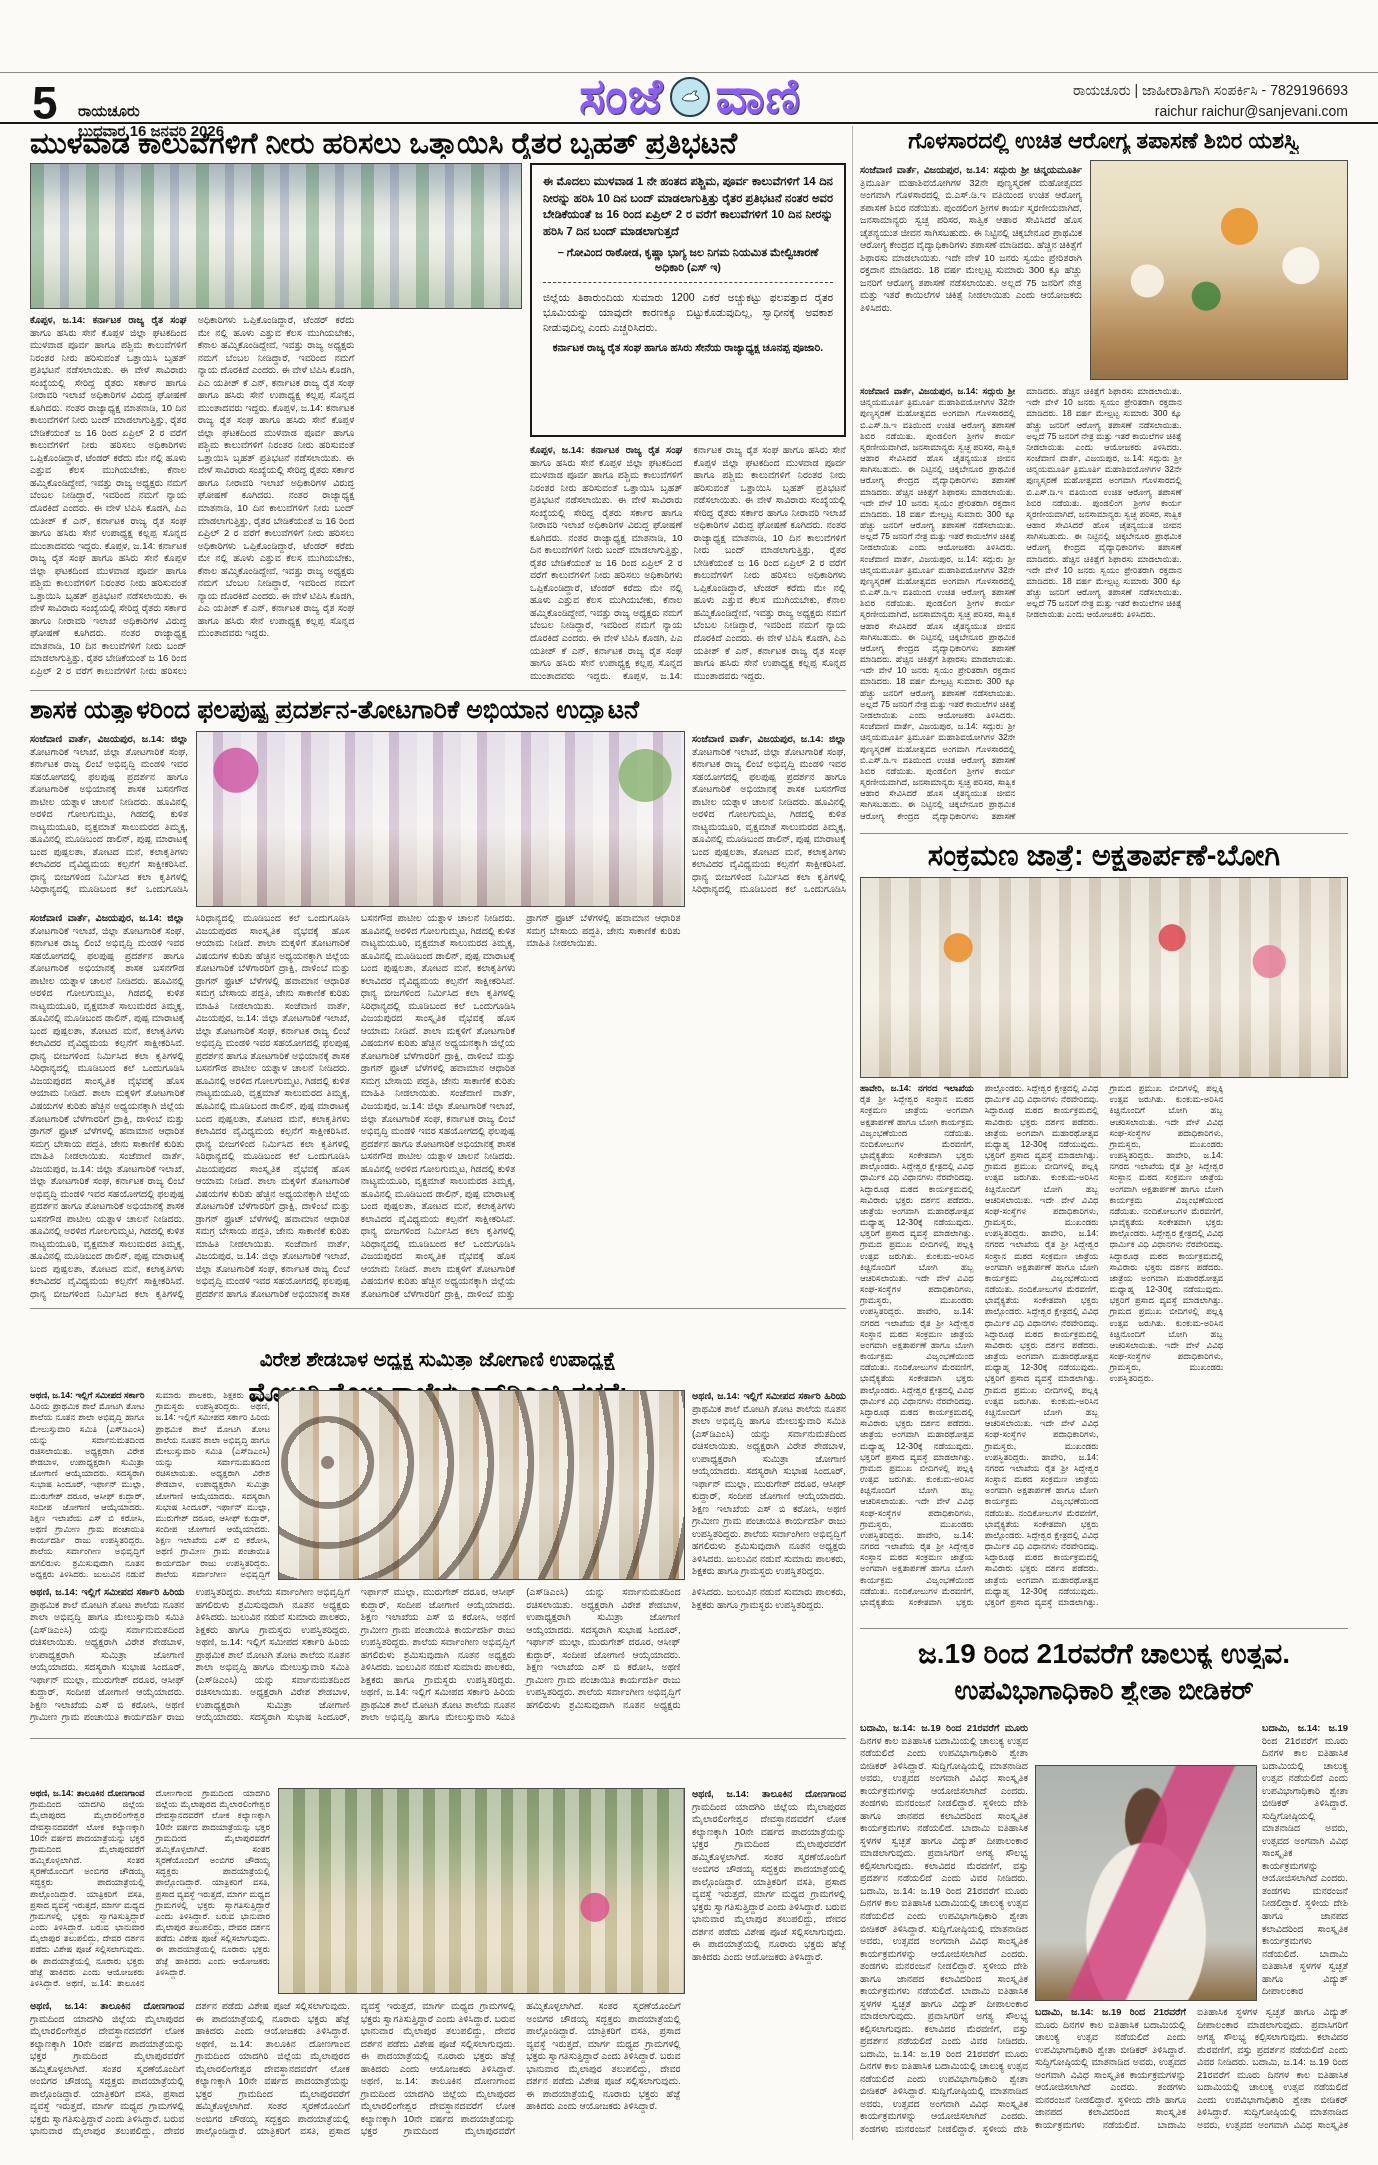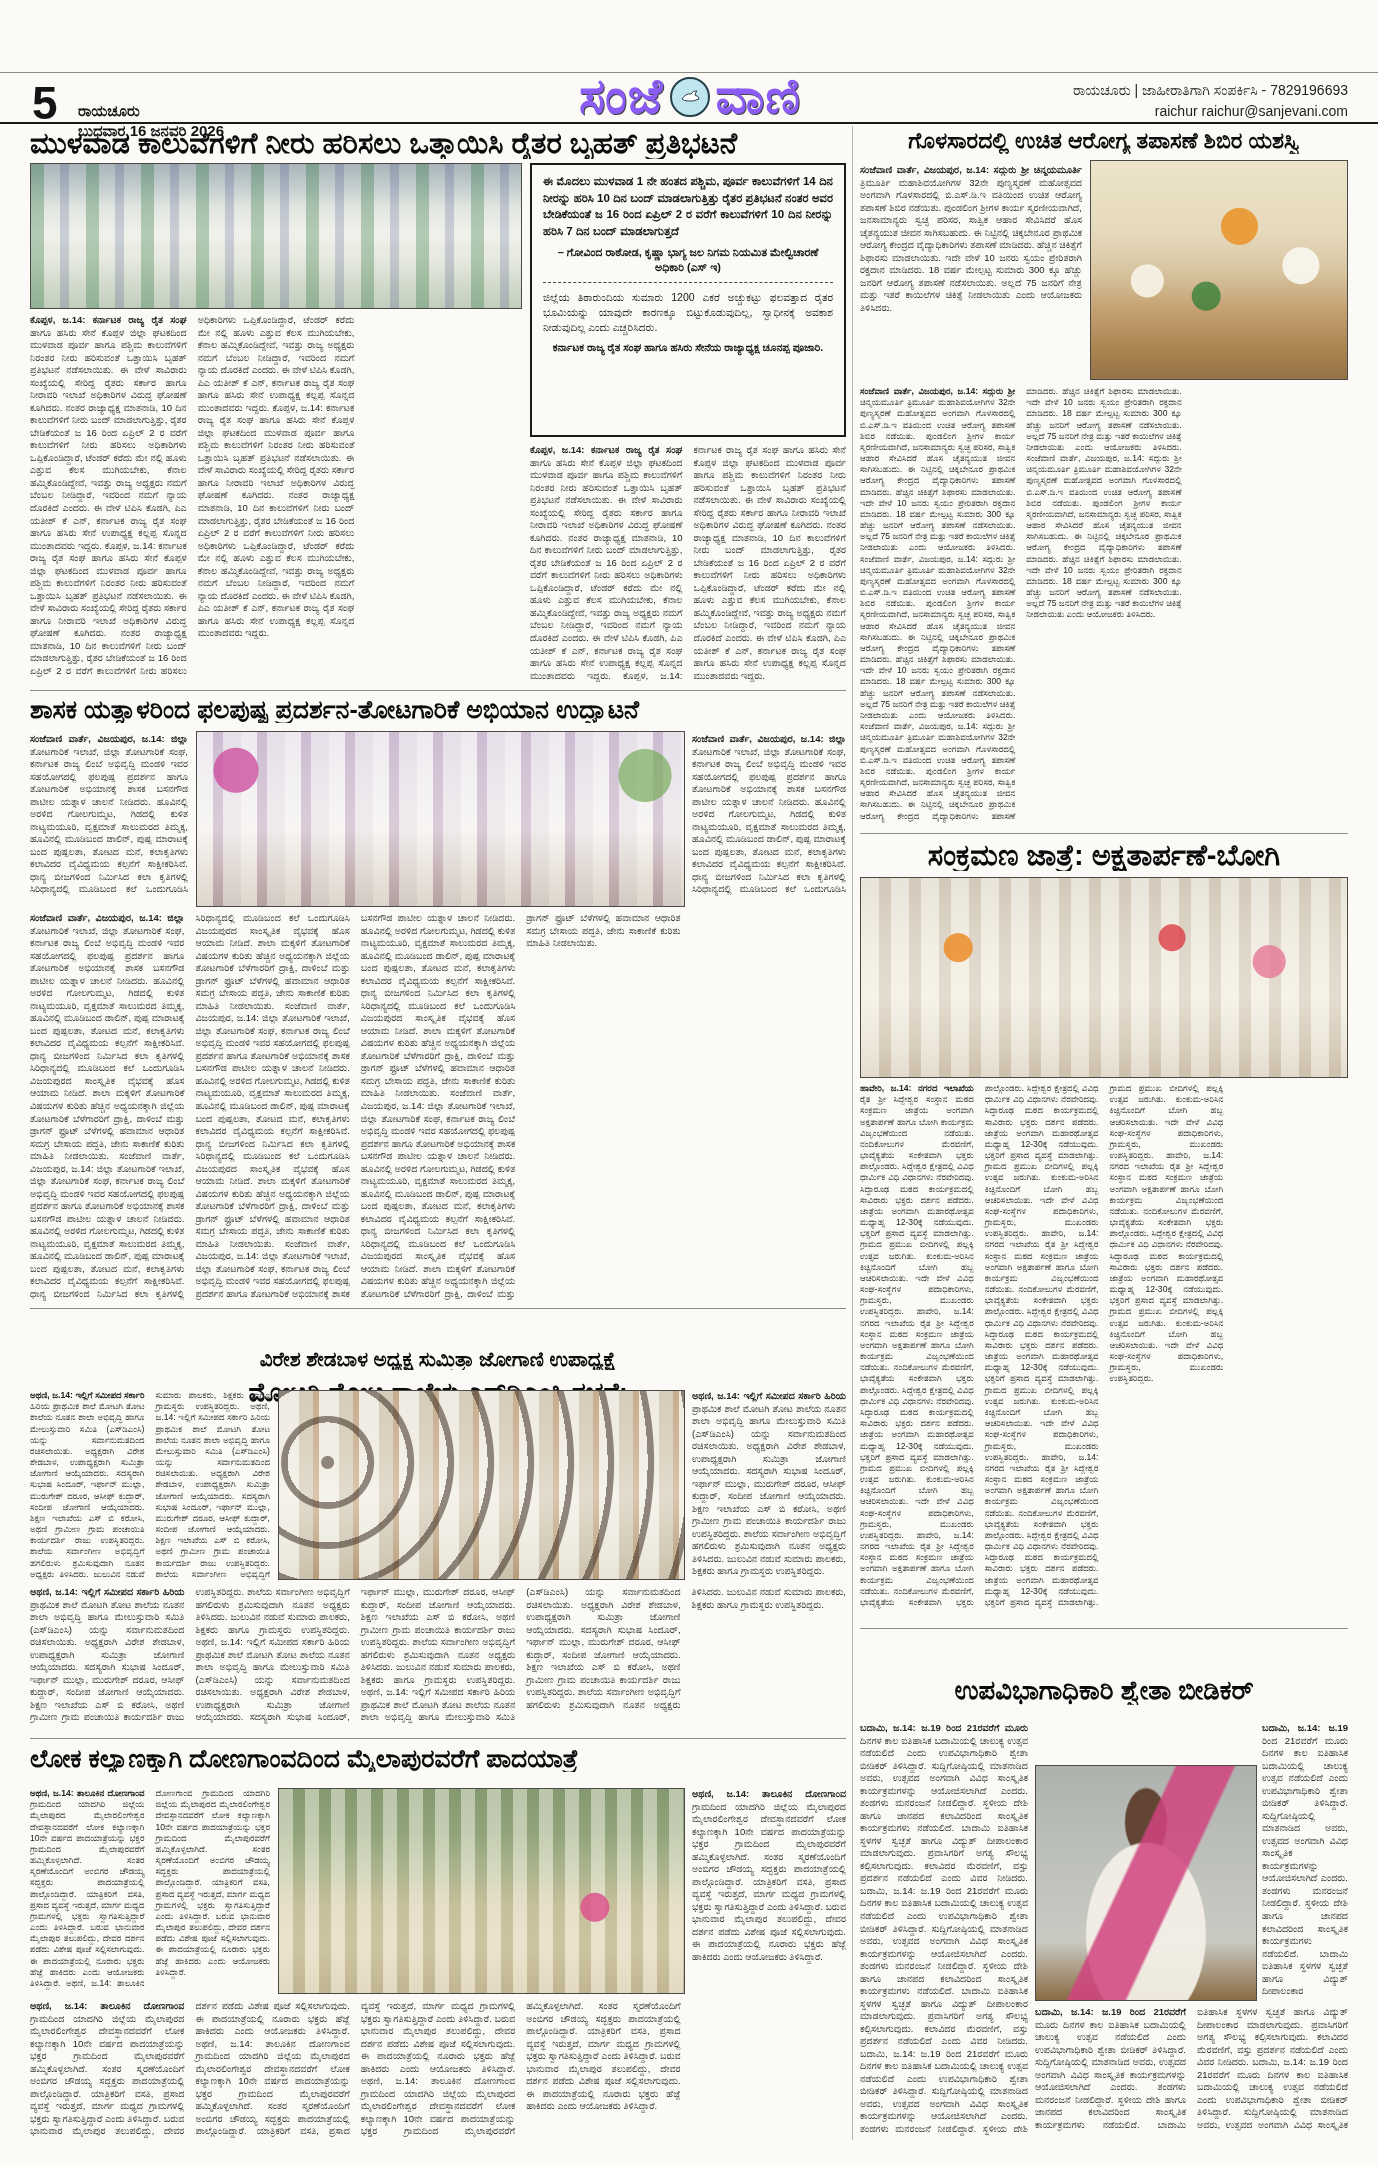--- a/index.html
+++ b/index.html
@@ -143,26 +143,26 @@
 
   <div class="hrule-thin" style="left:30px; top:1308px; width:816px;"></div>
   <div class="headline hl-center" style="left:30px; top:1378px; width:816px; font-size:26px;">ಮೋಟಗಿ ತೋಟ ಶಾಲೆಯ ಎಸ್‌ಡಿಎಂಸಿ ರಚನೆ:</div>
   <div class="headline hl-center" style="left:30px; top:1348px; width:816px; font-size:20px;">ವಿರೇಶ ಶೇಡಬಾಳ ಅಧ್ಯಕ್ಷ ಸುಮಿತ್ರಾ ಜೋಗಾಣಿ ಉಪಾಧ್ಯಕ್ಷೆ</div>
   <div class="photo p-group" style="left:278px; top:1390px; width:407px; height:190px;"></div>
   <div class="body-cols fs-s" style="left:30px; top:1390px; width:240px; height:190px; columns:2;">ಅಥಣಿ, ಜ.14: ಇಲ್ಲಿಗೆ ಸಮೀಪದ ಸರ್ಕಾರಿ ಹಿರಿಯ ಪ್ರಾಥಮಿಕ ಶಾಲೆ ಮೋಟಗಿ ತೋಟ ಶಾಲೆಯ ನೂತನ ಶಾಲಾ ಅಭಿವೃದ್ಧಿ ಹಾಗೂ ಮೇಲುಸ್ತುವಾರಿ ಸಮಿತಿ (ಎಸ್‌ಡಿಎಂಸಿ) ಯನ್ನು ಸರ್ವಾನುಮತದಿಂದ ರಚಿಸಲಾಯಿತು. ಅಧ್ಯಕ್ಷರಾಗಿ ವಿರೇಶ ಶೇಡಬಾಳ, ಉಪಾಧ್ಯಕ್ಷರಾಗಿ ಸುಮಿತ್ರಾ ಜೋಗಾಣಿ ಆಯ್ಕೆಯಾದರು. ಸದಸ್ಯರಾಗಿ ಸುಭಾಷ ಸಿಂದೂರ್, ಇರ್ಫಾನ್ ಮುಲ್ಲಾ, ಮುರುಗೇಶ್ ದರೂರ, ಆಸೀಫ್ ಕುದ್ದಾರ್, ಸಂದೀಪ ಜೋಗಾಣಿ ಆಯ್ಕೆಯಾದರು. ಶಿಕ್ಷಣ ಇಲಾಖೆಯ ಎಸ್ ಬಿ ಕರೋಸಿ, ಅಥಣಿ ಗ್ರಾಮೀಣ ಗ್ರಾಮ ಪಂಚಾಯಿತಿ ಕಾರ್ಯದರ್ಶಿ ರಾಜು ಉಪಸ್ಥಿತರಿದ್ದರು. ಶಾಲೆಯ ಸರ್ವಾಂಗೀಣ ಅಭಿವೃದ್ಧಿಗೆ ಹಗಲಿರುಳು ಶ್ರಮಿಸುವುದಾಗಿ ನೂತನ ಅಧ್ಯಕ್ಷರು ತಿಳಿಸಿದರು. ಜುಲುವಿನ ನಡುವೆ ಸುಮಾರು ಪಾಲಕರು, ಶಿಕ್ಷಕರು ಹಾಗೂ ಗ್ರಾಮಸ್ಥರು ಉಪಸ್ಥಿತರಿದ್ದರು. ಅಥಣಿ, ಜ.14: ಇಲ್ಲಿಗೆ ಸಮೀಪದ ಸರ್ಕಾರಿ ಹಿರಿಯ ಪ್ರಾಥಮಿಕ ಶಾಲೆ ಮೋಟಗಿ ತೋಟ ಶಾಲೆಯ ನೂತನ ಶಾಲಾ ಅಭಿವೃದ್ಧಿ ಹಾಗೂ ಮೇಲುಸ್ತುವಾರಿ ಸಮಿತಿ (ಎಸ್‌ಡಿಎಂಸಿ) ಯನ್ನು ಸರ್ವಾನುಮತದಿಂದ ರಚಿಸಲಾಯಿತು. ಅಧ್ಯಕ್ಷರಾಗಿ ವಿರೇಶ ಶೇಡಬಾಳ, ಉಪಾಧ್ಯಕ್ಷರಾಗಿ ಸುಮಿತ್ರಾ ಜೋಗಾಣಿ ಆಯ್ಕೆಯಾದರು. ಸದಸ್ಯರಾಗಿ ಸುಭಾಷ ಸಿಂದೂರ್, ಇರ್ಫಾನ್ ಮುಲ್ಲಾ, ಮುರುಗೇಶ್ ದರೂರ, ಆಸೀಫ್ ಕುದ್ದಾರ್, ಸಂದೀಪ ಜೋಗಾಣಿ ಆಯ್ಕೆಯಾದರು. ಶಿಕ್ಷಣ ಇಲಾಖೆಯ ಎಸ್ ಬಿ ಕರೋಸಿ, ಅಥಣಿ ಗ್ರಾಮೀಣ ಗ್ರಾಮ ಪಂಚಾಯಿತಿ ಕಾರ್ಯದರ್ಶಿ ರಾಜು ಉಪಸ್ಥಿತರಿದ್ದರು. ಶಾಲೆಯ ಸರ್ವಾಂಗೀಣ ಅಭಿವೃದ್ಧಿಗೆ ಹಗಲಿರುಳು ಶ್ರಮಿಸುವುದಾಗಿ ನೂತನ ಅಧ್ಯಕ್ಷರು ತಿಳಿಸಿದರು. ಜುಲುವಿನ ನಡುವೆ ಸುಮಾರು ಪಾಲಕರು, ಶಿಕ್ಷಕರು ಹಾಗೂ ಗ್ರಾಮಸ್ಥರು ಉಪಸ್ಥಿತರಿದ್ದರು.</div>
   <div class="body-cols" style="left:692px; top:1390px; width:154px; height:190px; columns:1;">ಅಥಣಿ, ಜ.14: ಇಲ್ಲಿಗೆ ಸಮೀಪದ ಸರ್ಕಾರಿ ಹಿರಿಯ ಪ್ರಾಥಮಿಕ ಶಾಲೆ ಮೋಟಗಿ ತೋಟ ಶಾಲೆಯ ನೂತನ ಶಾಲಾ ಅಭಿವೃದ್ಧಿ ಹಾಗೂ ಮೇಲುಸ್ತುವಾರಿ ಸಮಿತಿ (ಎಸ್‌ಡಿಎಂಸಿ) ಯನ್ನು ಸರ್ವಾನುಮತದಿಂದ ರಚಿಸಲಾಯಿತು. ಅಧ್ಯಕ್ಷರಾಗಿ ವಿರೇಶ ಶೇಡಬಾಳ, ಉಪಾಧ್ಯಕ್ಷರಾಗಿ ಸುಮಿತ್ರಾ ಜೋಗಾಣಿ ಆಯ್ಕೆಯಾದರು. ಸದಸ್ಯರಾಗಿ ಸುಭಾಷ ಸಿಂದೂರ್, ಇರ್ಫಾನ್ ಮುಲ್ಲಾ, ಮುರುಗೇಶ್ ದರೂರ, ಆಸೀಫ್ ಕುದ್ದಾರ್, ಸಂದೀಪ ಜೋಗಾಣಿ ಆಯ್ಕೆಯಾದರು. ಶಿಕ್ಷಣ ಇಲಾಖೆಯ ಎಸ್ ಬಿ ಕರೋಸಿ, ಅಥಣಿ ಗ್ರಾಮೀಣ ಗ್ರಾಮ ಪಂಚಾಯಿತಿ ಕಾರ್ಯದರ್ಶಿ ರಾಜು ಉಪಸ್ಥಿತರಿದ್ದರು. ಶಾಲೆಯ ಸರ್ವಾಂಗೀಣ ಅಭಿವೃದ್ಧಿಗೆ ಹಗಲಿರುಳು ಶ್ರಮಿಸುವುದಾಗಿ ನೂತನ ಅಧ್ಯಕ್ಷರು ತಿಳಿಸಿದರು. ಜುಲುವಿನ ನಡುವೆ ಸುಮಾರು ಪಾಲಕರು, ಶಿಕ್ಷಕರು ಹಾಗೂ ಗ್ರಾಮಸ್ಥರು ಉಪಸ್ಥಿತರಿದ್ದರು.</div>
   <div class="body-cols" style="left:30px; top:1586px; width:816px; height:146px; columns:5;">ಅಥಣಿ, ಜ.14: ಇಲ್ಲಿಗೆ ಸಮೀಪದ ಸರ್ಕಾರಿ ಹಿರಿಯ ಪ್ರಾಥಮಿಕ ಶಾಲೆ ಮೋಟಗಿ ತೋಟ ಶಾಲೆಯ ನೂತನ ಶಾಲಾ ಅಭಿವೃದ್ಧಿ ಹಾಗೂ ಮೇಲುಸ್ತುವಾರಿ ಸಮಿತಿ (ಎಸ್‌ಡಿಎಂಸಿ) ಯನ್ನು ಸರ್ವಾನುಮತದಿಂದ ರಚಿಸಲಾಯಿತು. ಅಧ್ಯಕ್ಷರಾಗಿ ವಿರೇಶ ಶೇಡಬಾಳ, ಉಪಾಧ್ಯಕ್ಷರಾಗಿ ಸುಮಿತ್ರಾ ಜೋಗಾಣಿ ಆಯ್ಕೆಯಾದರು. ಸದಸ್ಯರಾಗಿ ಸುಭಾಷ ಸಿಂದೂರ್, ಇರ್ಫಾನ್ ಮುಲ್ಲಾ, ಮುರುಗೇಶ್ ದರೂರ, ಆಸೀಫ್ ಕುದ್ದಾರ್, ಸಂದೀಪ ಜೋಗಾಣಿ ಆಯ್ಕೆಯಾದರು. ಶಿಕ್ಷಣ ಇಲಾಖೆಯ ಎಸ್ ಬಿ ಕರೋಸಿ, ಅಥಣಿ ಗ್ರಾಮೀಣ ಗ್ರಾಮ ಪಂಚಾಯಿತಿ ಕಾರ್ಯದರ್ಶಿ ರಾಜು ಉಪಸ್ಥಿತರಿದ್ದರು. ಶಾಲೆಯ ಸರ್ವಾಂಗೀಣ ಅಭಿವೃದ್ಧಿಗೆ ಹಗಲಿರುಳು ಶ್ರಮಿಸುವುದಾಗಿ ನೂತನ ಅಧ್ಯಕ್ಷರು ತಿಳಿಸಿದರು. ಜುಲುವಿನ ನಡುವೆ ಸುಮಾರು ಪಾಲಕರು, ಶಿಕ್ಷಕರು ಹಾಗೂ ಗ್ರಾಮಸ್ಥರು ಉಪಸ್ಥಿತರಿದ್ದರು. ಅಥಣಿ, ಜ.14: ಇಲ್ಲಿಗೆ ಸಮೀಪದ ಸರ್ಕಾರಿ ಹಿರಿಯ ಪ್ರಾಥಮಿಕ ಶಾಲೆ ಮೋಟಗಿ ತೋಟ ಶಾಲೆಯ ನೂತನ ಶಾಲಾ ಅಭಿವೃದ್ಧಿ ಹಾಗೂ ಮೇಲುಸ್ತುವಾರಿ ಸಮಿತಿ (ಎಸ್‌ಡಿಎಂಸಿ) ಯನ್ನು ಸರ್ವಾನುಮತದಿಂದ ರಚಿಸಲಾಯಿತು. ಅಧ್ಯಕ್ಷರಾಗಿ ವಿರೇಶ ಶೇಡಬಾಳ, ಉಪಾಧ್ಯಕ್ಷರಾಗಿ ಸುಮಿತ್ರಾ ಜೋಗಾಣಿ ಆಯ್ಕೆಯಾದರು. ಸದಸ್ಯರಾಗಿ ಸುಭಾಷ ಸಿಂದೂರ್, ಇರ್ಫಾನ್ ಮುಲ್ಲಾ, ಮುರುಗೇಶ್ ದರೂರ, ಆಸೀಫ್ ಕುದ್ದಾರ್, ಸಂದೀಪ ಜೋಗಾಣಿ ಆಯ್ಕೆಯಾದರು. ಶಿಕ್ಷಣ ಇಲಾಖೆಯ ಎಸ್ ಬಿ ಕರೋಸಿ, ಅಥಣಿ ಗ್ರಾಮೀಣ ಗ್ರಾಮ ಪಂಚಾಯಿತಿ ಕಾರ್ಯದರ್ಶಿ ರಾಜು ಉಪಸ್ಥಿತರಿದ್ದರು. ಶಾಲೆಯ ಸರ್ವಾಂಗೀಣ ಅಭಿವೃದ್ಧಿಗೆ ಹಗಲಿರುಳು ಶ್ರಮಿಸುವುದಾಗಿ ನೂತನ ಅಧ್ಯಕ್ಷರು ತಿಳಿಸಿದರು. ಜುಲುವಿನ ನಡುವೆ ಸುಮಾರು ಪಾಲಕರು, ಶಿಕ್ಷಕರು ಹಾಗೂ ಗ್ರಾಮಸ್ಥರು ಉಪಸ್ಥಿತರಿದ್ದರು. ಅಥಣಿ, ಜ.14: ಇಲ್ಲಿಗೆ ಸಮೀಪದ ಸರ್ಕಾರಿ ಹಿರಿಯ ಪ್ರಾಥಮಿಕ ಶಾಲೆ ಮೋಟಗಿ ತೋಟ ಶಾಲೆಯ ನೂತನ ಶಾಲಾ ಅಭಿವೃದ್ಧಿ ಹಾಗೂ ಮೇಲುಸ್ತುವಾರಿ ಸಮಿತಿ (ಎಸ್‌ಡಿಎಂಸಿ) ಯನ್ನು ಸರ್ವಾನುಮತದಿಂದ ರಚಿಸಲಾಯಿತು. ಅಧ್ಯಕ್ಷರಾಗಿ ವಿರೇಶ ಶೇಡಬಾಳ, ಉಪಾಧ್ಯಕ್ಷರಾಗಿ ಸುಮಿತ್ರಾ ಜೋಗಾಣಿ ಆಯ್ಕೆಯಾದರು. ಸದಸ್ಯರಾಗಿ ಸುಭಾಷ ಸಿಂದೂರ್, ಇರ್ಫಾನ್ ಮುಲ್ಲಾ, ಮುರುಗೇಶ್ ದರೂರ, ಆಸೀಫ್ ಕುದ್ದಾರ್, ಸಂದೀಪ ಜೋಗಾಣಿ ಆಯ್ಕೆಯಾದರು. ಶಿಕ್ಷಣ ಇಲಾಖೆಯ ಎಸ್ ಬಿ ಕರೋಸಿ, ಅಥಣಿ ಗ್ರಾಮೀಣ ಗ್ರಾಮ ಪಂಚಾಯಿತಿ ಕಾರ್ಯದರ್ಶಿ ರಾಜು ಉಪಸ್ಥಿತರಿದ್ದರು. ಶಾಲೆಯ ಸರ್ವಾಂಗೀಣ ಅಭಿವೃದ್ಧಿಗೆ ಹಗಲಿರುಳು ಶ್ರಮಿಸುವುದಾಗಿ ನೂತನ ಅಧ್ಯಕ್ಷರು ತಿಳಿಸಿದರು. ಜುಲುವಿನ ನಡುವೆ ಸುಮಾರು ಪಾಲಕರು, ಶಿಕ್ಷಕರು ಹಾಗೂ ಗ್ರಾಮಸ್ಥರು ಉಪಸ್ಥಿತರಿದ್ದರು.</div>
 
   <div class="hrule-thin" style="left:860px; top:1628px; width:488px;"></div>
+  <div class="headline hl-center" style="left:860px; top:1638px; width:488px; font-size:28px;">ಜ.19 ರಿಂದ 21ರವರೆಗೆ ಚಾಲುಕ್ಯ ಉತ್ಸವ.</div>
   <div class="headline hl-center" style="left:860px; top:1676px; width:488px; font-size:26px;">ಉಪವಿಭಾಗಾಧಿಕಾರಿ ಶ್ವೇತಾ ಬೀಡಿಕರ್</div>
   <div class="photo p-portrait" style="left:1035px; top:1765px; width:222px; height:236px;"></div>
   <div class="body-cols" style="left:860px; top:1722px; width:168px; height:416px; columns:1;">ಬದಾಮಿ, ಜ.14: ಜ.19 ರಿಂದ 21ರವರೆಗೆ ಮೂರು ದಿನಗಳ ಕಾಲ ಐತಿಹಾಸಿಕ ಬದಾಮಿಯಲ್ಲಿ ಚಾಲುಕ್ಯ ಉತ್ಸವ ನಡೆಯಲಿದೆ ಎಂದು ಉಪವಿಭಾಗಾಧಿಕಾರಿ ಶ್ವೇತಾ ಬೀಡಿಕರ್ ತಿಳಿಸಿದ್ದಾರೆ. ಸುದ್ದಿಗೋಷ್ಠಿಯಲ್ಲಿ ಮಾತನಾಡಿದ ಅವರು, ಉತ್ಸವದ ಅಂಗವಾಗಿ ವಿವಿಧ ಸಾಂಸ್ಕೃತಿಕ ಕಾರ್ಯಕ್ರಮಗಳನ್ನು ಆಯೋಜಿಸಲಾಗಿದೆ ಎಂದರು. ತಂಡಗಳು ಮನರಂಜನೆ ನೀಡಲಿದ್ದಾರೆ. ಸ್ಥಳೀಯ ದೇಶಿ ಹಾಗೂ ಜಾನಪದ ಕಲಾವಿದರಿಂದ ಸಾಂಸ್ಕೃತಿಕ ಕಾರ್ಯಕ್ರಮಗಳು ನಡೆಯಲಿದೆ. ಬಾದಾಮಿ ಐತಿಹಾಸಿಕ ಸ್ಥಳಗಳ ಸ್ವಚ್ಛತೆ ಹಾಗೂ ವಿದ್ಯುತ್ ದೀಪಾಲಂಕಾರ ಮಾಡಲಾಗುವುದು. ಪ್ರವಾಸಿಗರಿಗೆ ಅಗತ್ಯ ಸೌಲಭ್ಯ ಕಲ್ಪಿಸಲಾಗುವುದು. ಕಲಾವಿದರ ಮೆರವಣಿಗೆ, ವಸ್ತು ಪ್ರದರ್ಶನ ನಡೆಯಲಿದೆ ಎಂದು ವಿವರ ನೀಡಿದರು. ಬದಾಮಿ, ಜ.14: ಜ.19 ರಿಂದ 21ರವರೆಗೆ ಮೂರು ದಿನಗಳ ಕಾಲ ಐತಿಹಾಸಿಕ ಬದಾಮಿಯಲ್ಲಿ ಚಾಲುಕ್ಯ ಉತ್ಸವ ನಡೆಯಲಿದೆ ಎಂದು ಉಪವಿಭಾಗಾಧಿಕಾರಿ ಶ್ವೇತಾ ಬೀಡಿಕರ್ ತಿಳಿಸಿದ್ದಾರೆ. ಸುದ್ದಿಗೋಷ್ಠಿಯಲ್ಲಿ ಮಾತನಾಡಿದ ಅವರು, ಉತ್ಸವದ ಅಂಗವಾಗಿ ವಿವಿಧ ಸಾಂಸ್ಕೃತಿಕ ಕಾರ್ಯಕ್ರಮಗಳನ್ನು ಆಯೋಜಿಸಲಾಗಿದೆ ಎಂದರು. ತಂಡಗಳು ಮನರಂಜನೆ ನೀಡಲಿದ್ದಾರೆ. ಸ್ಥಳೀಯ ದೇಶಿ ಹಾಗೂ ಜಾನಪದ ಕಲಾವಿದರಿಂದ ಸಾಂಸ್ಕೃತಿಕ ಕಾರ್ಯಕ್ರಮಗಳು ನಡೆಯಲಿದೆ. ಬಾದಾಮಿ ಐತಿಹಾಸಿಕ ಸ್ಥಳಗಳ ಸ್ವಚ್ಛತೆ ಹಾಗೂ ವಿದ್ಯುತ್ ದೀಪಾಲಂಕಾರ ಮಾಡಲಾಗುವುದು. ಪ್ರವಾಸಿಗರಿಗೆ ಅಗತ್ಯ ಸೌಲಭ್ಯ ಕಲ್ಪಿಸಲಾಗುವುದು. ಕಲಾವಿದರ ಮೆರವಣಿಗೆ, ವಸ್ತು ಪ್ರದರ್ಶನ ನಡೆಯಲಿದೆ ಎಂದು ವಿವರ ನೀಡಿದರು. ಬದಾಮಿ, ಜ.14: ಜ.19 ರಿಂದ 21ರವರೆಗೆ ಮೂರು ದಿನಗಳ ಕಾಲ ಐತಿಹಾಸಿಕ ಬದಾಮಿಯಲ್ಲಿ ಚಾಲುಕ್ಯ ಉತ್ಸವ ನಡೆಯಲಿದೆ ಎಂದು ಉಪವಿಭಾಗಾಧಿಕಾರಿ ಶ್ವೇತಾ ಬೀಡಿಕರ್ ತಿಳಿಸಿದ್ದಾರೆ. ಸುದ್ದಿಗೋಷ್ಠಿಯಲ್ಲಿ ಮಾತನಾಡಿದ ಅವರು, ಉತ್ಸವದ ಅಂಗವಾಗಿ ವಿವಿಧ ಸಾಂಸ್ಕೃತಿಕ ಕಾರ್ಯಕ್ರಮಗಳನ್ನು ಆಯೋಜಿಸಲಾಗಿದೆ ಎಂದರು. ತಂಡಗಳು ಮನರಂಜನೆ ನೀಡಲಿದ್ದಾರೆ. ಸ್ಥಳೀಯ ದೇಶಿ ಹಾಗೂ ಜಾನಪದ ಕಲಾವಿದರಿಂದ ಸಾಂಸ್ಕೃತಿಕ ಕಾರ್ಯಕ್ರಮಗಳು ನಡೆಯಲಿದೆ. ಬಾದಾಮಿ ಐತಿಹಾಸಿಕ ಸ್ಥಳಗಳ ಸ್ವಚ್ಛತೆ ಹಾಗೂ ವಿದ್ಯುತ್ ದೀಪಾಲಂಕಾರ ಮಾಡಲಾಗುವುದು. ಪ್ರವಾಸಿಗರಿಗೆ ಅಗತ್ಯ ಸೌಲಭ್ಯ ಕಲ್ಪಿಸಲಾಗುವುದು. ಕಲಾವಿದರ ಮೆರವಣಿಗೆ, ವಸ್ತು ಪ್ರದರ್ಶನ ನಡೆಯಲಿದೆ ಎಂದು ವಿವರ ನೀಡಿದರು.</div>
   <div class="body-cols" style="left:1262px; top:1722px; width:86px; height:280px; columns:1;">ಬದಾಮಿ, ಜ.14: ಜ.19 ರಿಂದ 21ರವರೆಗೆ ಮೂರು ದಿನಗಳ ಕಾಲ ಐತಿಹಾಸಿಕ ಬದಾಮಿಯಲ್ಲಿ ಚಾಲುಕ್ಯ ಉತ್ಸವ ನಡೆಯಲಿದೆ ಎಂದು ಉಪವಿಭಾಗಾಧಿಕಾರಿ ಶ್ವೇತಾ ಬೀಡಿಕರ್ ತಿಳಿಸಿದ್ದಾರೆ. ಸುದ್ದಿಗೋಷ್ಠಿಯಲ್ಲಿ ಮಾತನಾಡಿದ ಅವರು, ಉತ್ಸವದ ಅಂಗವಾಗಿ ವಿವಿಧ ಸಾಂಸ್ಕೃತಿಕ ಕಾರ್ಯಕ್ರಮಗಳನ್ನು ಆಯೋಜಿಸಲಾಗಿದೆ ಎಂದರು. ತಂಡಗಳು ಮನರಂಜನೆ ನೀಡಲಿದ್ದಾರೆ. ಸ್ಥಳೀಯ ದೇಶಿ ಹಾಗೂ ಜಾನಪದ ಕಲಾವಿದರಿಂದ ಸಾಂಸ್ಕೃತಿಕ ಕಾರ್ಯಕ್ರಮಗಳು ನಡೆಯಲಿದೆ. ಬಾದಾಮಿ ಐತಿಹಾಸಿಕ ಸ್ಥಳಗಳ ಸ್ವಚ್ಛತೆ ಹಾಗೂ ವಿದ್ಯುತ್ ದೀಪಾಲಂಕಾರ ಮಾಡಲಾಗುವುದು. ಪ್ರವಾಸಿಗರಿಗೆ ಅಗತ್ಯ ಸೌಲಭ್ಯ ಕಲ್ಪಿಸಲಾಗುವುದು. ಕಲಾವಿದರ ಮೆರವಣಿಗೆ, ವಸ್ತು ಪ್ರದರ್ಶನ ನಡೆಯಲಿದೆ ಎಂದು ವಿವರ ನೀಡಿದರು.</div>
   <div class="body-cols" style="left:1035px; top:2006px; width:313px; height:132px; columns:2;">ಬದಾಮಿ, ಜ.14: ಜ.19 ರಿಂದ 21ರವರೆಗೆ ಮೂರು ದಿನಗಳ ಕಾಲ ಐತಿಹಾಸಿಕ ಬದಾಮಿಯಲ್ಲಿ ಚಾಲುಕ್ಯ ಉತ್ಸವ ನಡೆಯಲಿದೆ ಎಂದು ಉಪವಿಭಾಗಾಧಿಕಾರಿ ಶ್ವೇತಾ ಬೀಡಿಕರ್ ತಿಳಿಸಿದ್ದಾರೆ. ಸುದ್ದಿಗೋಷ್ಠಿಯಲ್ಲಿ ಮಾತನಾಡಿದ ಅವರು, ಉತ್ಸವದ ಅಂಗವಾಗಿ ವಿವಿಧ ಸಾಂಸ್ಕೃತಿಕ ಕಾರ್ಯಕ್ರಮಗಳನ್ನು ಆಯೋಜಿಸಲಾಗಿದೆ ಎಂದರು. ತಂಡಗಳು ಮನರಂಜನೆ ನೀಡಲಿದ್ದಾರೆ. ಸ್ಥಳೀಯ ದೇಶಿ ಹಾಗೂ ಜಾನಪದ ಕಲಾವಿದರಿಂದ ಸಾಂಸ್ಕೃತಿಕ ಕಾರ್ಯಕ್ರಮಗಳು ನಡೆಯಲಿದೆ. ಬಾದಾಮಿ ಐತಿಹಾಸಿಕ ಸ್ಥಳಗಳ ಸ್ವಚ್ಛತೆ ಹಾಗೂ ವಿದ್ಯುತ್ ದೀಪಾಲಂಕಾರ ಮಾಡಲಾಗುವುದು. ಪ್ರವಾಸಿಗರಿಗೆ ಅಗತ್ಯ ಸೌಲಭ್ಯ ಕಲ್ಪಿಸಲಾಗುವುದು. ಕಲಾವಿದರ ಮೆರವಣಿಗೆ, ವಸ್ತು ಪ್ರದರ್ಶನ ನಡೆಯಲಿದೆ ಎಂದು ವಿವರ ನೀಡಿದರು. ಬದಾಮಿ, ಜ.14: ಜ.19 ರಿಂದ 21ರವರೆಗೆ ಮೂರು ದಿನಗಳ ಕಾಲ ಐತಿಹಾಸಿಕ ಬದಾಮಿಯಲ್ಲಿ ಚಾಲುಕ್ಯ ಉತ್ಸವ ನಡೆಯಲಿದೆ ಎಂದು ಉಪವಿಭಾಗಾಧಿಕಾರಿ ಶ್ವೇತಾ ಬೀಡಿಕರ್ ತಿಳಿಸಿದ್ದಾರೆ. ಸುದ್ದಿಗೋಷ್ಠಿಯಲ್ಲಿ ಮಾತನಾಡಿದ ಅವರು, ಉತ್ಸವದ ಅಂಗವಾಗಿ ವಿವಿಧ ಸಾಂಸ್ಕೃತಿಕ ಕಾರ್ಯಕ್ರಮಗಳನ್ನು ಆಯೋಜಿಸಲಾಗಿದೆ ಎಂದರು. ತಂಡಗಳು ಮನರಂಜನೆ ನೀಡಲಿದ್ದಾರೆ. ಸ್ಥಳೀಯ ದೇಶಿ ಹಾಗೂ ಜಾನಪದ ಕಲಾವಿದರಿಂದ ಸಾಂಸ್ಕೃತಿಕ ಕಾರ್ಯಕ್ರಮಗಳು ನಡೆಯಲಿದೆ. ಬಾದಾಮಿ ಐತಿಹಾಸಿಕ ಸ್ಥಳಗಳ ಸ್ವಚ್ಛತೆ ಹಾಗೂ ವಿದ್ಯುತ್ ದೀಪಾಲಂಕಾರ ಮಾಡಲಾಗುವುದು. ಪ್ರವಾಸಿಗರಿಗೆ ಅಗತ್ಯ ಸೌಲಭ್ಯ ಕಲ್ಪಿಸಲಾಗುವುದು. ಕಲಾವಿದರ ಮೆರವಣಿಗೆ, ವಸ್ತು ಪ್ರದರ್ಶನ ನಡೆಯಲಿದೆ ಎಂದು ವಿವರ ನೀಡಿದರು.</div>
 
   <div class="hrule-thin" style="left:30px; top:1738px; width:816px;"></div>
-  <div class="headline" style="left:30px; top:1744px; width:816px; font-size:25px;">ಲೋಕ ಕಲ್ಯಾಣಕ್ಕಾಗಿ ದೋಣಗಾಂವದಿಂದ ಮೈಲಾಪುರವರೆಗೆ ಪಾದಯಾತ್ರೆ</div>
   <div class="photo p-walk" style="left:278px; top:1788px; width:407px; height:206px;"></div>
   <div class="body-cols fs-s" style="left:30px; top:1788px; width:240px; height:206px; columns:2;">ಅಥಣಿ, ಜ.14: ತಾಲೂಕಿನ ದೋಣಗಾಂವ ಗ್ರಾಮದಿಂದ ಯಾದಗಿರಿ ಜಿಲ್ಲೆಯ ಮೈಲಾಪುರದ ಮೈಲಾರಲಿಂಗೇಶ್ವರ ದೇವಸ್ಥಾನದವರೆಗೆ ಲೋಕ ಕಲ್ಯಾಣಕ್ಕಾಗಿ 10ನೇ ವರ್ಷದ ಪಾದಯಾತ್ರೆಯನ್ನು ಭಕ್ತರ ಗ್ರಾಮದಿಂದ ಮೈಲಾಪುರವರೆಗೆ ಹಮ್ಮಿಕೊಳ್ಳಲಾಗಿದೆ. ಸಂತರ ಸ್ಮರಣೆಯೊಂದಿಗೆ ಅಂಬಿಗರ ಚೌಡಯ್ಯ ಸದ್ಭಕ್ತರು ಪಾದಯಾತ್ರೆಯಲ್ಲಿ ಪಾಲ್ಗೊಂಡಿದ್ದಾರೆ. ಯಾತ್ರಿಕರಿಗೆ ವಸತಿ, ಪ್ರಸಾದ ವ್ಯವಸ್ಥೆ ಇರುತ್ತದೆ, ಮಾರ್ಗ ಮಧ್ಯದ ಗ್ರಾಮಗಳಲ್ಲಿ ಭಕ್ತರು ಸ್ವಾಗತಿಸುತ್ತಿದ್ದಾರೆ ಎಂದು ತಿಳಿಸಿದ್ದಾರೆ. ಬರುವ ಭಾನುವಾರ ಮೈಲಾಪುರ ತಲುಪಲಿದ್ದು, ದೇವರ ದರ್ಶನ ಪಡೆದು ವಿಶೇಷ ಪೂಜೆ ಸಲ್ಲಿಸಲಾಗುವುದು. ಈ ಪಾದಯಾತ್ರೆಯಲ್ಲಿ ನೂರಾರು ಭಕ್ತರು ಹೆಜ್ಜೆ ಹಾಕಿದರು ಎಂದು ಆಯೋಜಕರು ತಿಳಿಸಿದ್ದಾರೆ. ಅಥಣಿ, ಜ.14: ತಾಲೂಕಿನ ದೋಣಗಾಂವ ಗ್ರಾಮದಿಂದ ಯಾದಗಿರಿ ಜಿಲ್ಲೆಯ ಮೈಲಾಪುರದ ಮೈಲಾರಲಿಂಗೇಶ್ವರ ದೇವಸ್ಥಾನದವರೆಗೆ ಲೋಕ ಕಲ್ಯಾಣಕ್ಕಾಗಿ 10ನೇ ವರ್ಷದ ಪಾದಯಾತ್ರೆಯನ್ನು ಭಕ್ತರ ಗ್ರಾಮದಿಂದ ಮೈಲಾಪುರವರೆಗೆ ಹಮ್ಮಿಕೊಳ್ಳಲಾಗಿದೆ. ಸಂತರ ಸ್ಮರಣೆಯೊಂದಿಗೆ ಅಂಬಿಗರ ಚೌಡಯ್ಯ ಸದ್ಭಕ್ತರು ಪಾದಯಾತ್ರೆಯಲ್ಲಿ ಪಾಲ್ಗೊಂಡಿದ್ದಾರೆ. ಯಾತ್ರಿಕರಿಗೆ ವಸತಿ, ಪ್ರಸಾದ ವ್ಯವಸ್ಥೆ ಇರುತ್ತದೆ, ಮಾರ್ಗ ಮಧ್ಯದ ಗ್ರಾಮಗಳಲ್ಲಿ ಭಕ್ತರು ಸ್ವಾಗತಿಸುತ್ತಿದ್ದಾರೆ ಎಂದು ತಿಳಿಸಿದ್ದಾರೆ. ಬರುವ ಭಾನುವಾರ ಮೈಲಾಪುರ ತಲುಪಲಿದ್ದು, ದೇವರ ದರ್ಶನ ಪಡೆದು ವಿಶೇಷ ಪೂಜೆ ಸಲ್ಲಿಸಲಾಗುವುದು. ಈ ಪಾದಯಾತ್ರೆಯಲ್ಲಿ ನೂರಾರು ಭಕ್ತರು ಹೆಜ್ಜೆ ಹಾಕಿದರು ಎಂದು ಆಯೋಜಕರು ತಿಳಿಸಿದ್ದಾರೆ.</div>
   <div class="body-cols" style="left:692px; top:1788px; width:154px; height:206px; columns:1;">ಅಥಣಿ, ಜ.14: ತಾಲೂಕಿನ ದೋಣಗಾಂವ ಗ್ರಾಮದಿಂದ ಯಾದಗಿರಿ ಜಿಲ್ಲೆಯ ಮೈಲಾಪುರದ ಮೈಲಾರಲಿಂಗೇಶ್ವರ ದೇವಸ್ಥಾನದವರೆಗೆ ಲೋಕ ಕಲ್ಯಾಣಕ್ಕಾಗಿ 10ನೇ ವರ್ಷದ ಪಾದಯಾತ್ರೆಯನ್ನು ಭಕ್ತರ ಗ್ರಾಮದಿಂದ ಮೈಲಾಪುರವರೆಗೆ ಹಮ್ಮಿಕೊಳ್ಳಲಾಗಿದೆ. ಸಂತರ ಸ್ಮರಣೆಯೊಂದಿಗೆ ಅಂಬಿಗರ ಚೌಡಯ್ಯ ಸದ್ಭಕ್ತರು ಪಾದಯಾತ್ರೆಯಲ್ಲಿ ಪಾಲ್ಗೊಂಡಿದ್ದಾರೆ. ಯಾತ್ರಿಕರಿಗೆ ವಸತಿ, ಪ್ರಸಾದ ವ್ಯವಸ್ಥೆ ಇರುತ್ತದೆ, ಮಾರ್ಗ ಮಧ್ಯದ ಗ್ರಾಮಗಳಲ್ಲಿ ಭಕ್ತರು ಸ್ವಾಗತಿಸುತ್ತಿದ್ದಾರೆ ಎಂದು ತಿಳಿಸಿದ್ದಾರೆ. ಬರುವ ಭಾನುವಾರ ಮೈಲಾಪುರ ತಲುಪಲಿದ್ದು, ದೇವರ ದರ್ಶನ ಪಡೆದು ವಿಶೇಷ ಪೂಜೆ ಸಲ್ಲಿಸಲಾಗುವುದು. ಈ ಪಾದಯಾತ್ರೆಯಲ್ಲಿ ನೂರಾರು ಭಕ್ತರು ಹೆಜ್ಜೆ ಹಾಕಿದರು ಎಂದು ಆಯೋಜಕರು ತಿಳಿಸಿದ್ದಾರೆ.</div>
   <div class="body-cols" style="left:30px; top:2000px; width:816px; height:138px; columns:5;">ಅಥಣಿ, ಜ.14: ತಾಲೂಕಿನ ದೋಣಗಾಂವ ಗ್ರಾಮದಿಂದ ಯಾದಗಿರಿ ಜಿಲ್ಲೆಯ ಮೈಲಾಪುರದ ಮೈಲಾರಲಿಂಗೇಶ್ವರ ದೇವಸ್ಥಾನದವರೆಗೆ ಲೋಕ ಕಲ್ಯಾಣಕ್ಕಾಗಿ 10ನೇ ವರ್ಷದ ಪಾದಯಾತ್ರೆಯನ್ನು ಭಕ್ತರ ಗ್ರಾಮದಿಂದ ಮೈಲಾಪುರವರೆಗೆ ಹಮ್ಮಿಕೊಳ್ಳಲಾಗಿದೆ. ಸಂತರ ಸ್ಮರಣೆಯೊಂದಿಗೆ ಅಂಬಿಗರ ಚೌಡಯ್ಯ ಸದ್ಭಕ್ತರು ಪಾದಯಾತ್ರೆಯಲ್ಲಿ ಪಾಲ್ಗೊಂಡಿದ್ದಾರೆ. ಯಾತ್ರಿಕರಿಗೆ ವಸತಿ, ಪ್ರಸಾದ ವ್ಯವಸ್ಥೆ ಇರುತ್ತದೆ, ಮಾರ್ಗ ಮಧ್ಯದ ಗ್ರಾಮಗಳಲ್ಲಿ ಭಕ್ತರು ಸ್ವಾಗತಿಸುತ್ತಿದ್ದಾರೆ ಎಂದು ತಿಳಿಸಿದ್ದಾರೆ. ಬರುವ ಭಾನುವಾರ ಮೈಲಾಪುರ ತಲುಪಲಿದ್ದು, ದೇವರ ದರ್ಶನ ಪಡೆದು ವಿಶೇಷ ಪೂಜೆ ಸಲ್ಲಿಸಲಾಗುವುದು. ಈ ಪಾದಯಾತ್ರೆಯಲ್ಲಿ ನೂರಾರು ಭಕ್ತರು ಹೆಜ್ಜೆ ಹಾಕಿದರು ಎಂದು ಆಯೋಜಕರು ತಿಳಿಸಿದ್ದಾರೆ. ಅಥಣಿ, ಜ.14: ತಾಲೂಕಿನ ದೋಣಗಾಂವ ಗ್ರಾಮದಿಂದ ಯಾದಗಿರಿ ಜಿಲ್ಲೆಯ ಮೈಲಾಪುರದ ಮೈಲಾರಲಿಂಗೇಶ್ವರ ದೇವಸ್ಥಾನದವರೆಗೆ ಲೋಕ ಕಲ್ಯಾಣಕ್ಕಾಗಿ 10ನೇ ವರ್ಷದ ಪಾದಯಾತ್ರೆಯನ್ನು ಭಕ್ತರ ಗ್ರಾಮದಿಂದ ಮೈಲಾಪುರವರೆಗೆ ಹಮ್ಮಿಕೊಳ್ಳಲಾಗಿದೆ. ಸಂತರ ಸ್ಮರಣೆಯೊಂದಿಗೆ ಅಂಬಿಗರ ಚೌಡಯ್ಯ ಸದ್ಭಕ್ತರು ಪಾದಯಾತ್ರೆಯಲ್ಲಿ ಪಾಲ್ಗೊಂಡಿದ್ದಾರೆ. ಯಾತ್ರಿಕರಿಗೆ ವಸತಿ, ಪ್ರಸಾದ ವ್ಯವಸ್ಥೆ ಇರುತ್ತದೆ, ಮಾರ್ಗ ಮಧ್ಯದ ಗ್ರಾಮಗಳಲ್ಲಿ ಭಕ್ತರು ಸ್ವಾಗತಿಸುತ್ತಿದ್ದಾರೆ ಎಂದು ತಿಳಿಸಿದ್ದಾರೆ. ಬರುವ ಭಾನುವಾರ ಮೈಲಾಪುರ ತಲುಪಲಿದ್ದು, ದೇವರ ದರ್ಶನ ಪಡೆದು ವಿಶೇಷ ಪೂಜೆ ಸಲ್ಲಿಸಲಾಗುವುದು. ಈ ಪಾದಯಾತ್ರೆಯಲ್ಲಿ ನೂರಾರು ಭಕ್ತರು ಹೆಜ್ಜೆ ಹಾಕಿದರು ಎಂದು ಆಯೋಜಕರು ತಿಳಿಸಿದ್ದಾರೆ. ಅಥಣಿ, ಜ.14: ತಾಲೂಕಿನ ದೋಣಗಾಂವ ಗ್ರಾಮದಿಂದ ಯಾದಗಿರಿ ಜಿಲ್ಲೆಯ ಮೈಲಾಪುರದ ಮೈಲಾರಲಿಂಗೇಶ್ವರ ದೇವಸ್ಥಾನದವರೆಗೆ ಲೋಕ ಕಲ್ಯಾಣಕ್ಕಾಗಿ 10ನೇ ವರ್ಷದ ಪಾದಯಾತ್ರೆಯನ್ನು ಭಕ್ತರ ಗ್ರಾಮದಿಂದ ಮೈಲಾಪುರವರೆಗೆ ಹಮ್ಮಿಕೊಳ್ಳಲಾಗಿದೆ. ಸಂತರ ಸ್ಮರಣೆಯೊಂದಿಗೆ ಅಂಬಿಗರ ಚೌಡಯ್ಯ ಸದ್ಭಕ್ತರು ಪಾದಯಾತ್ರೆಯಲ್ಲಿ ಪಾಲ್ಗೊಂಡಿದ್ದಾರೆ. ಯಾತ್ರಿಕರಿಗೆ ವಸತಿ, ಪ್ರಸಾದ ವ್ಯವಸ್ಥೆ ಇರುತ್ತದೆ, ಮಾರ್ಗ ಮಧ್ಯದ ಗ್ರಾಮಗಳಲ್ಲಿ ಭಕ್ತರು ಸ್ವಾಗತಿಸುತ್ತಿದ್ದಾರೆ ಎಂದು ತಿಳಿಸಿದ್ದಾರೆ. ಬರುವ ಭಾನುವಾರ ಮೈಲಾಪುರ ತಲುಪಲಿದ್ದು, ದೇವರ ದರ್ಶನ ಪಡೆದು ವಿಶೇಷ ಪೂಜೆ ಸಲ್ಲಿಸಲಾಗುವುದು. ಈ ಪಾದಯಾತ್ರೆಯಲ್ಲಿ ನೂರಾರು ಭಕ್ತರು ಹೆಜ್ಜೆ ಹಾಕಿದರು ಎಂದು ಆಯೋಜಕರು ತಿಳಿಸಿದ್ದಾರೆ.</div>
 
 </div>
 
 </body></html>

